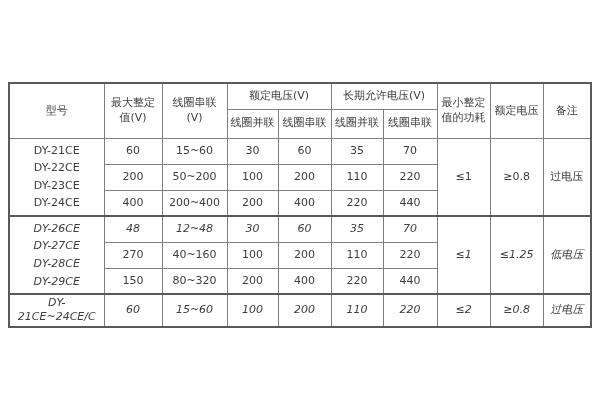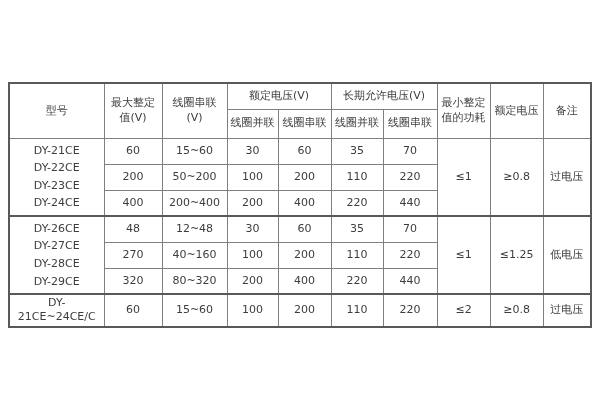--- a/index.html
+++ b/index.html
@@ -37,21 +37,21 @@
     overflow: hidden;
   }
   
   table.spec {
     border: 2px solid #595959;
   }
   table.spec tr.h1 { height: 26px; }
   table.spec tr.h2 { height: 29px; }
   table.spec tbody tr { height: 26px; margin-top: 18px; }
   
-  table.spec tr.group-start td { border-top: 2px solid #595959; }
+  table.spec tr.group-start td { border-top: 2px solid #595959; font-style: italic; }
   .models-cell {
     white-space: pre-line;
     line-height: 1.6;
   }
 </style>
 </head>
 <body>
 
 <div class="canvas">
   <table class="spec">
@@ -136,21 +136,21 @@
       </tr>
       <tr>
         <td>270</td>
         <td>40~160</td>
         <td>100</td>
         <td>200</td>
         <td>110</td>
         <td>220</td>
       </tr>
       <tr>
-        <td>320</td>
+        <td>150</td>
         <td>80~320</td>
         <td>200</td>
         <td>400</td>
         <td>220</td>
         <td>440</td>
       </tr>
 
       <tr class="group-start">
         <td>DY-21CE~24CE/C</td>
         <td>60</td>

